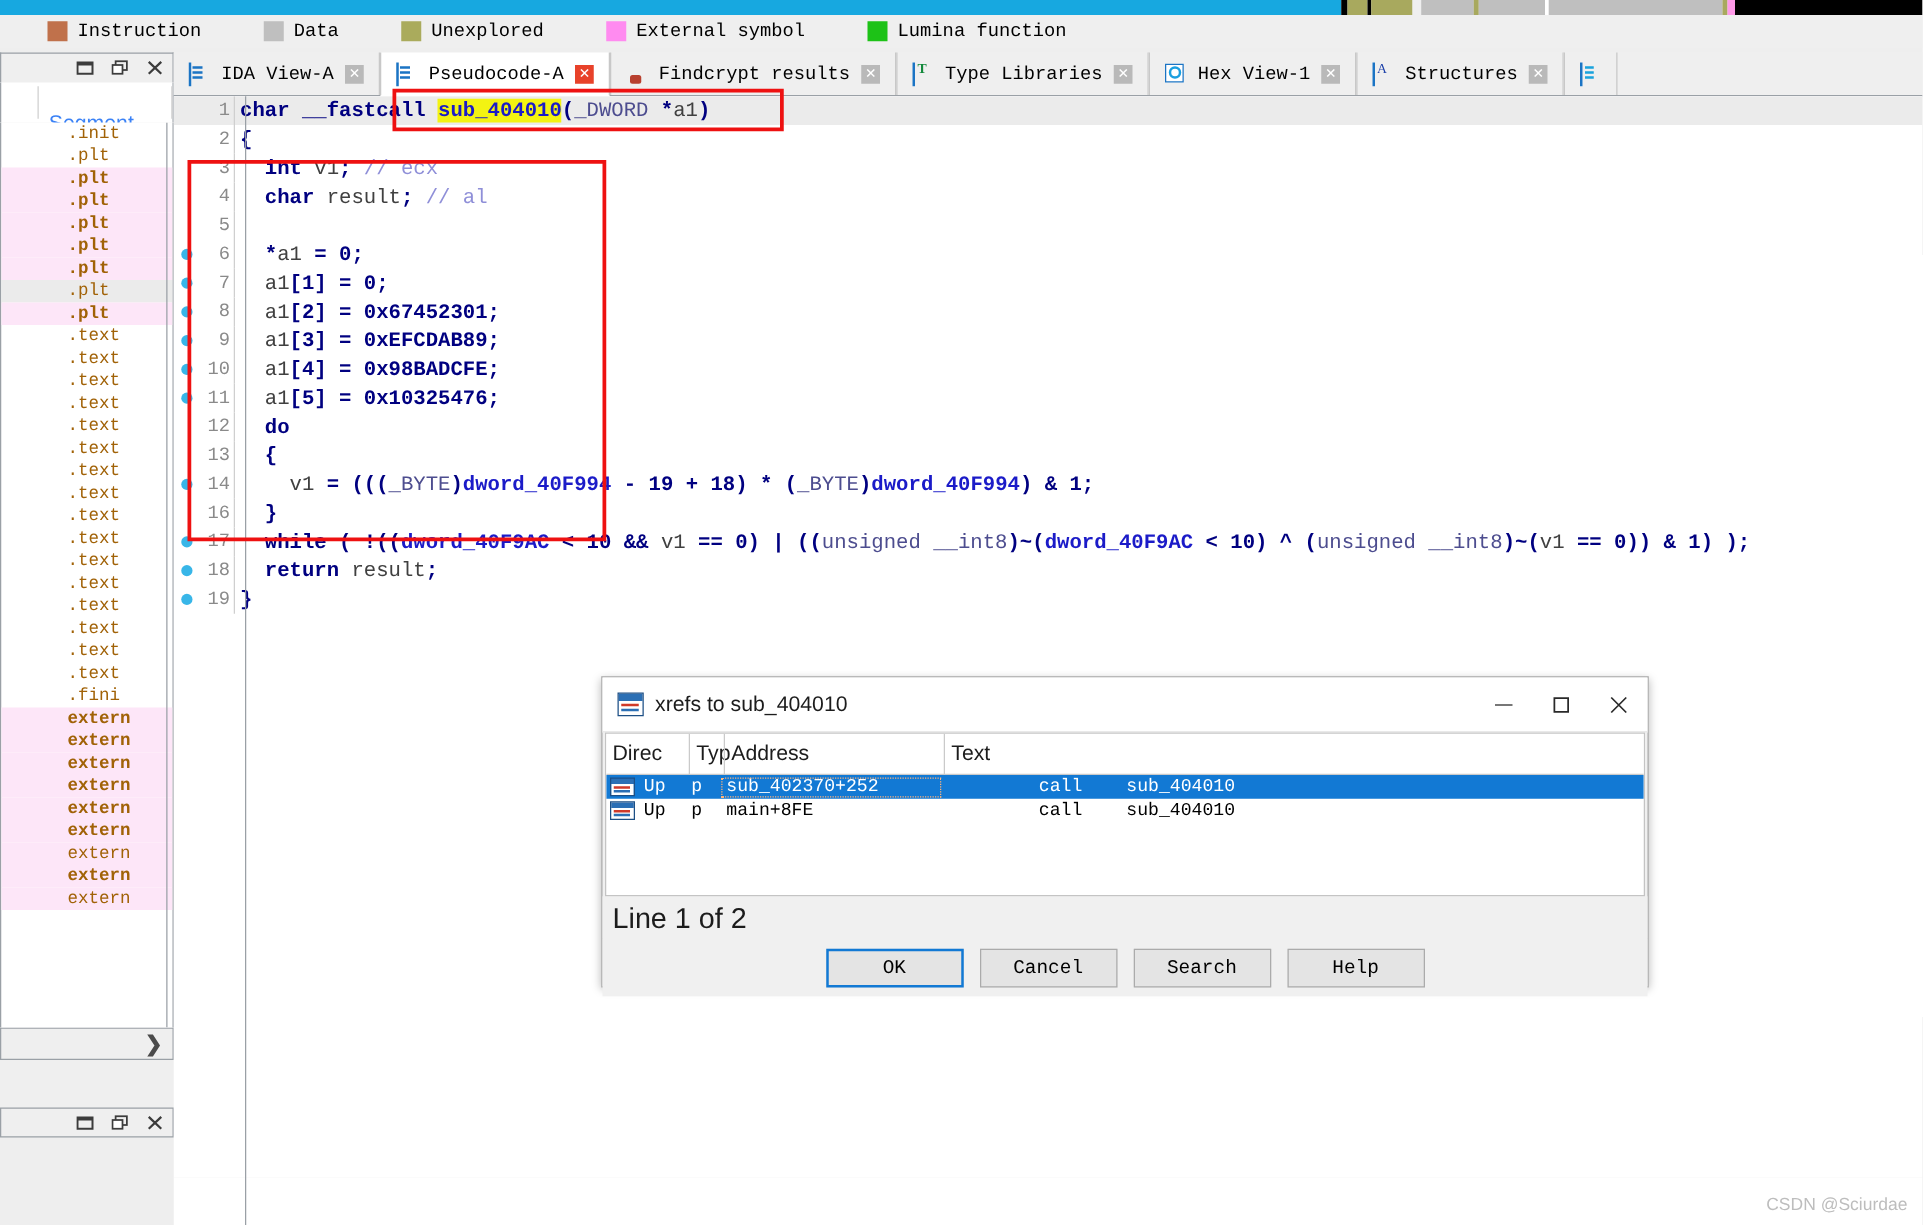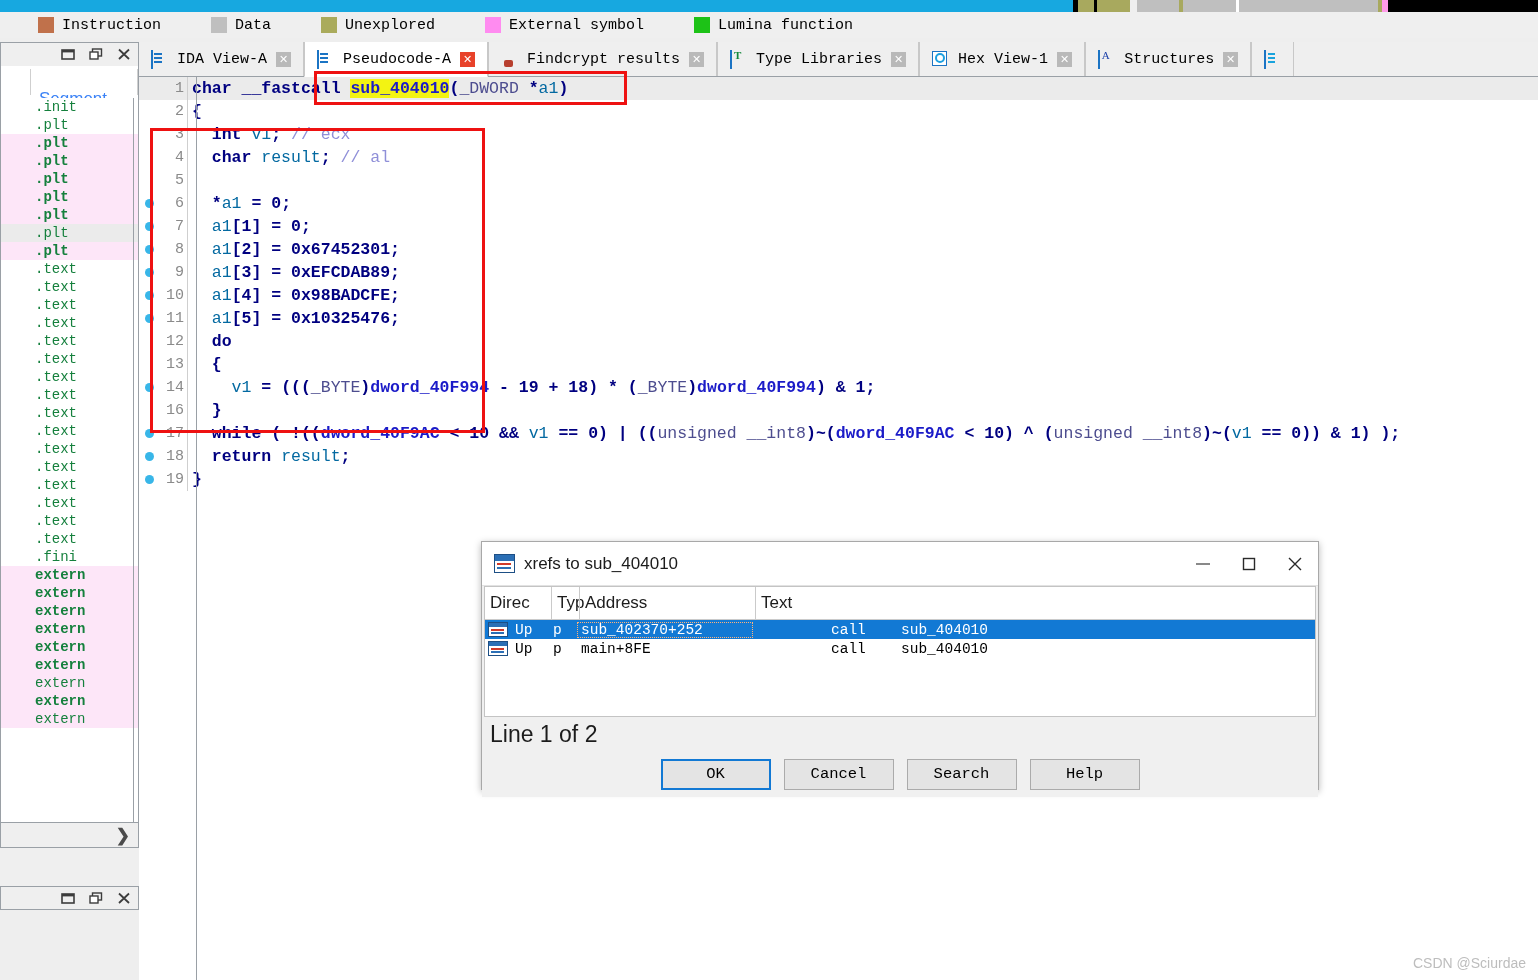--- a/index.html
+++ b/index.html
@@ -45,21 +45,21 @@
                           width: 1px; background: #cfcfcf; }
   .seg-header .colsep-r { position: absolute; right: 0px; top: 3px; bottom: 3px;
                           width: 1px; background: #cfcfcf; }
   .seg-header-title { font-size: 17px; color: #3b82f6; margin-left: 38px; margin-top: 33px; }
 
   .seg-list { background: #ffffff; border-left: 1px solid #9aa0a6;
               border-right: 1px solid #9aa0a6; height: 724px; position: relative;
               overflow: hidden; }
   .seg-row { height: 18px; display: flex; align-items: center;
              font-family: "Liberation Mono", monospace; font-size: 14px;
-             color: #15803d; padding-left: 34px; white-space: nowrap; }
+             color: #a16207; padding-left: 53px; white-space: nowrap; }
   .seg-row.b { font-weight: bold; }
   .seg-row.pink { background: #fde6f8; }
   .seg-row.sel  { background: #ebebeb; }
   .seg-vline { position: absolute; left: 132px; top: 0; bottom: 0; width: 1px;
                background: #9aa0a6; }
 
   .seg-arrowbar { height: 26px; background: #efefef; border: 1px solid #9aa0a6;
                   display: flex; align-items: center; justify-content: flex-end;
                   padding-right: 8px; cursor: pointer; }
   .chev { font-size: 17px; color: #4b4b4b; font-weight: bold; }
@@ -132,21 +132,21 @@
   .bp-dot { width: 9px; height: 9px; border-radius: 50%; background: #38b6e8; }
   .ln-col { width: 28px; flex: 0 0 28px; text-align: right; color: #8a8a8a;
             font-family: "Liberation Mono", monospace; font-size: 15px;
             padding-right: 3px; }
   .code-sep { width: 1px; flex: 0 0 1px; align-self: stretch; background: #cfcfcf; }
   .code-text { padding-left: 4px; color: #000; }
 
   .kw    { color: #000080; font-weight: bold; }
   .fn    { color: #1b1bc8; background: #f3f312; font-weight: bold; }
   .typ   { color: #4d4d8f; }
-  .var   { color: #0369a1; }
+  .var   { color: #404040; }
   .num   { color: #000080; font-weight: bold; }
   .cmt   { color: #8f8fd8; }
   .gvar  { color: #1b1bc8; font-weight: bold; }
   .punc  { color: #000080; font-weight: bold; }
 
   
   .code-bottom { position: absolute; left: 139px; top: 942px; width: 1399px;
                  height: 38px; background: #ffffff; }
   .right-edge { position: absolute; left: 196px; top: 77px; width: 1px;
                 height: 903px; background: #9aa0a6; }

